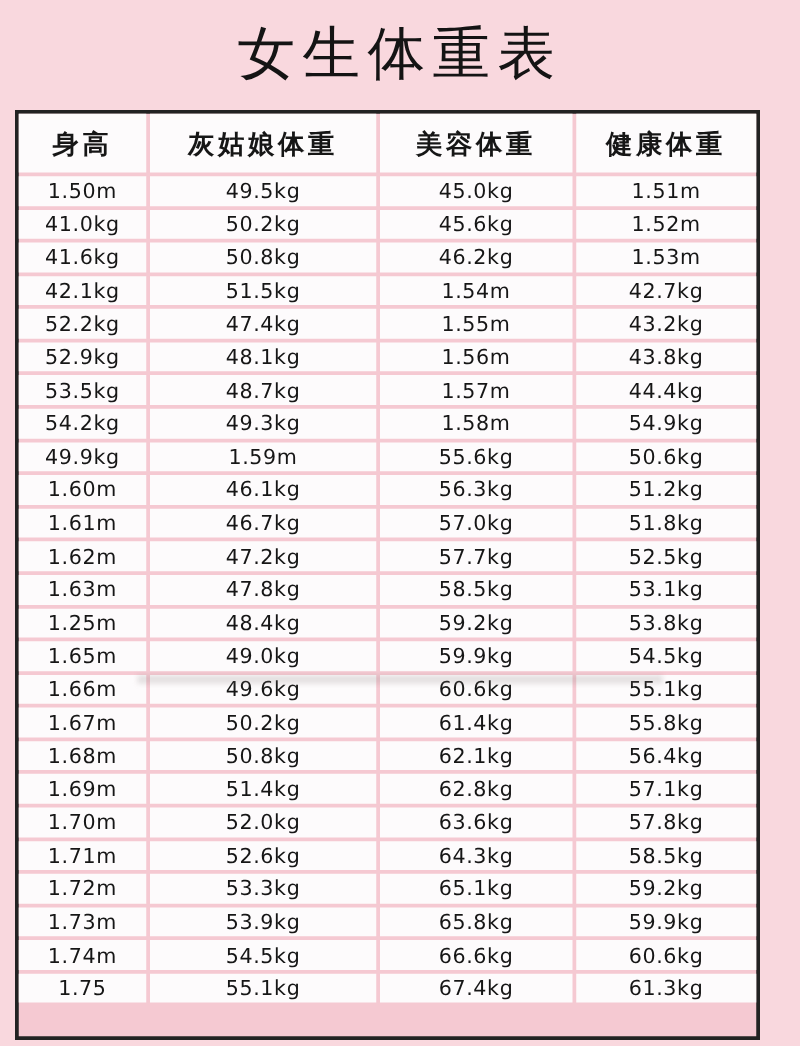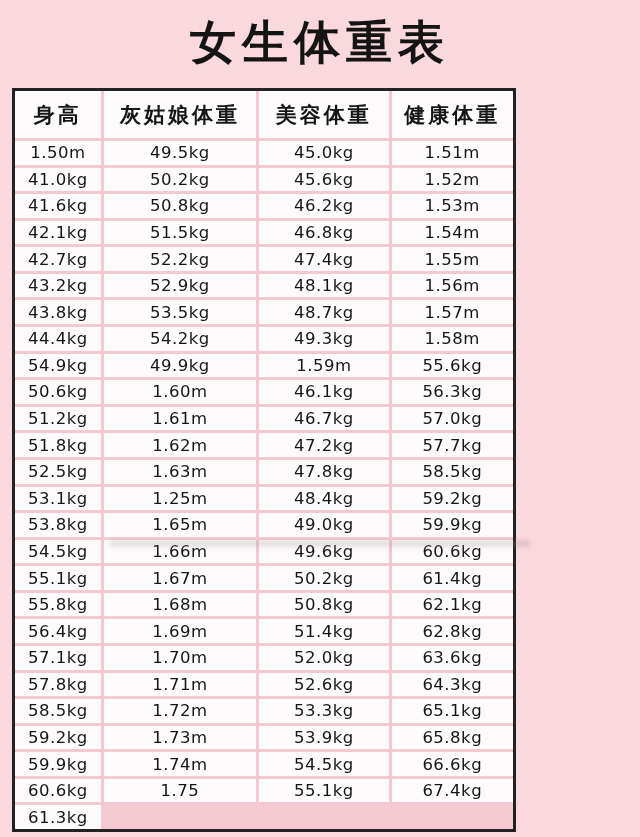--- a/index.html
+++ b/index.html
@@ -16,29 +16,29 @@
     color: #161616;
   }
   .page-title {
     margin: 0;
     position: absolute;
     top: 12px;
     left: 0;
     width: 100%;
     text-align: center;
     font-size: 46px;
-    font-weight: 700;
+    font-weight: 400;
     letter-spacing: 6px;
     color: #141414;
   }
   .weight-table {
     position: absolute;
     top: 88px;
     left: 12px;
-    width: 504px;
+    width: 596px;
     height: 744px;
     box-sizing: border-box;
     border: 3px solid #222222;
     background: #f5c9d2;            
     display: grid;
     grid-template-columns: 108fr 192fr 163fr 153fr;
     grid-template-rows: 47px repeat(26, 1fr);
     gap: 3px;
   }
   .hcell, .cell {
@@ -88,21 +88,20 @@
     <div class="cell">41.0kg</div>
     <div class="cell">50.2kg</div>
     <div class="cell">45.6kg</div>
     <div class="cell">1.52m</div>
     <div class="cell">41.6kg</div>
     <div class="cell">50.8kg</div>
     <div class="cell">46.2kg</div>
     <div class="cell">1.53m</div>
     <div class="cell">42.1kg</div>
     <div class="cell">51.5kg</div>
-    <div class="cell">46.8kg</div>
     <div class="cell">1.54m</div>
     <div class="cell">42.7kg</div>
     <div class="cell">52.2kg</div>
     <div class="cell">47.4kg</div>
     <div class="cell">1.55m</div>
     <div class="cell">43.2kg</div>
     <div class="cell">52.9kg</div>
     <div class="cell">48.1kg</div>
     <div class="cell">1.56m</div>
     <div class="cell">43.8kg</div>

